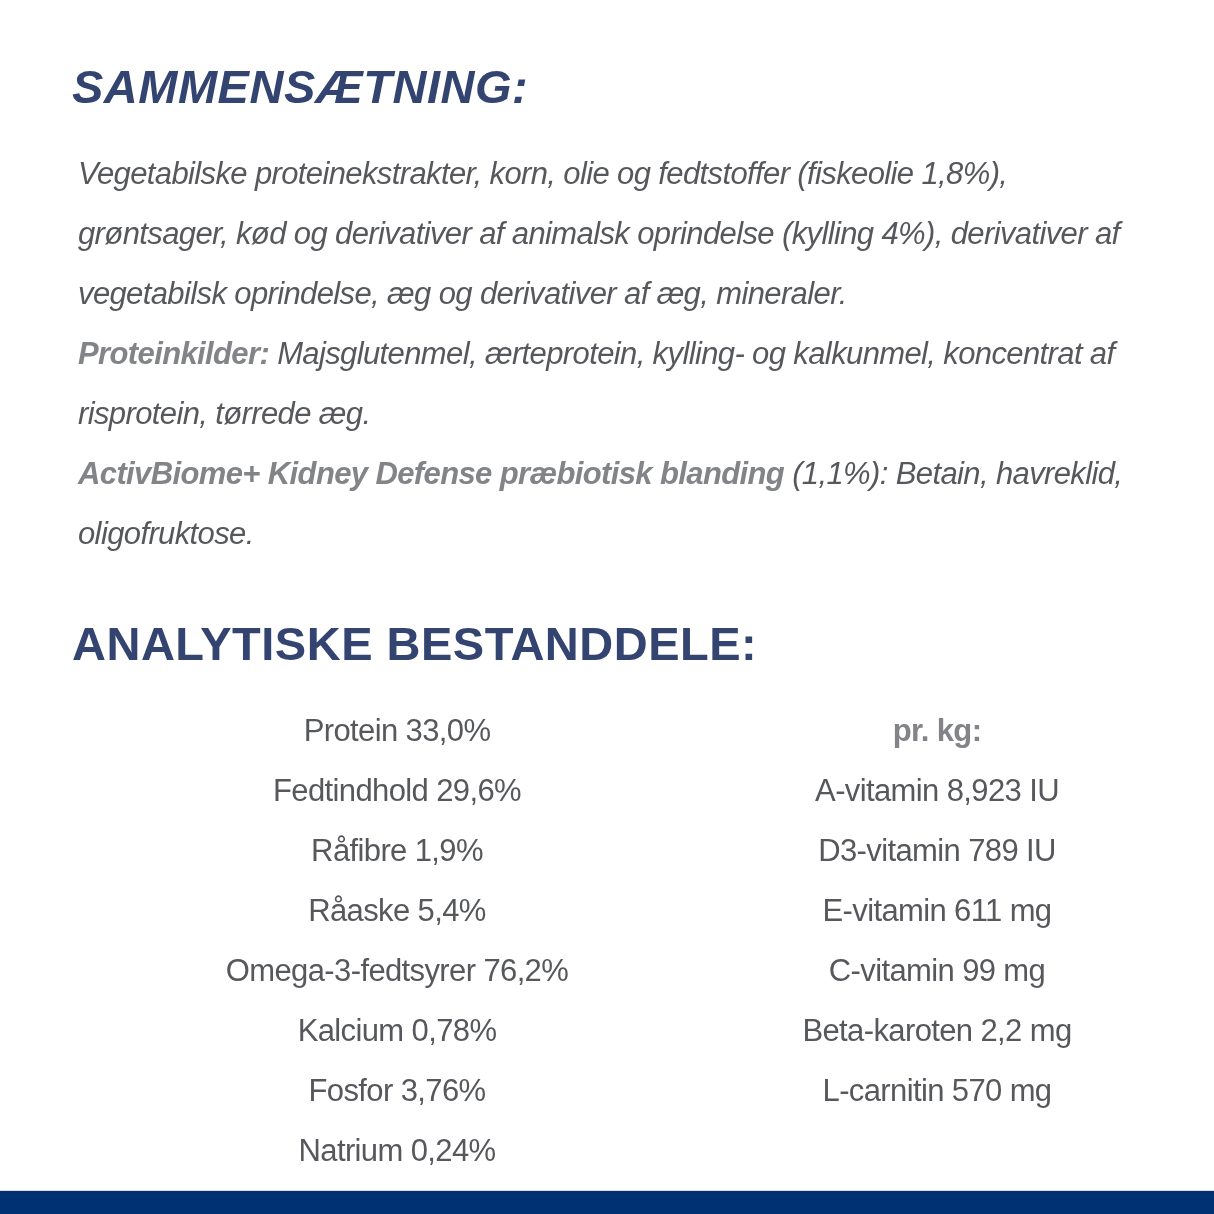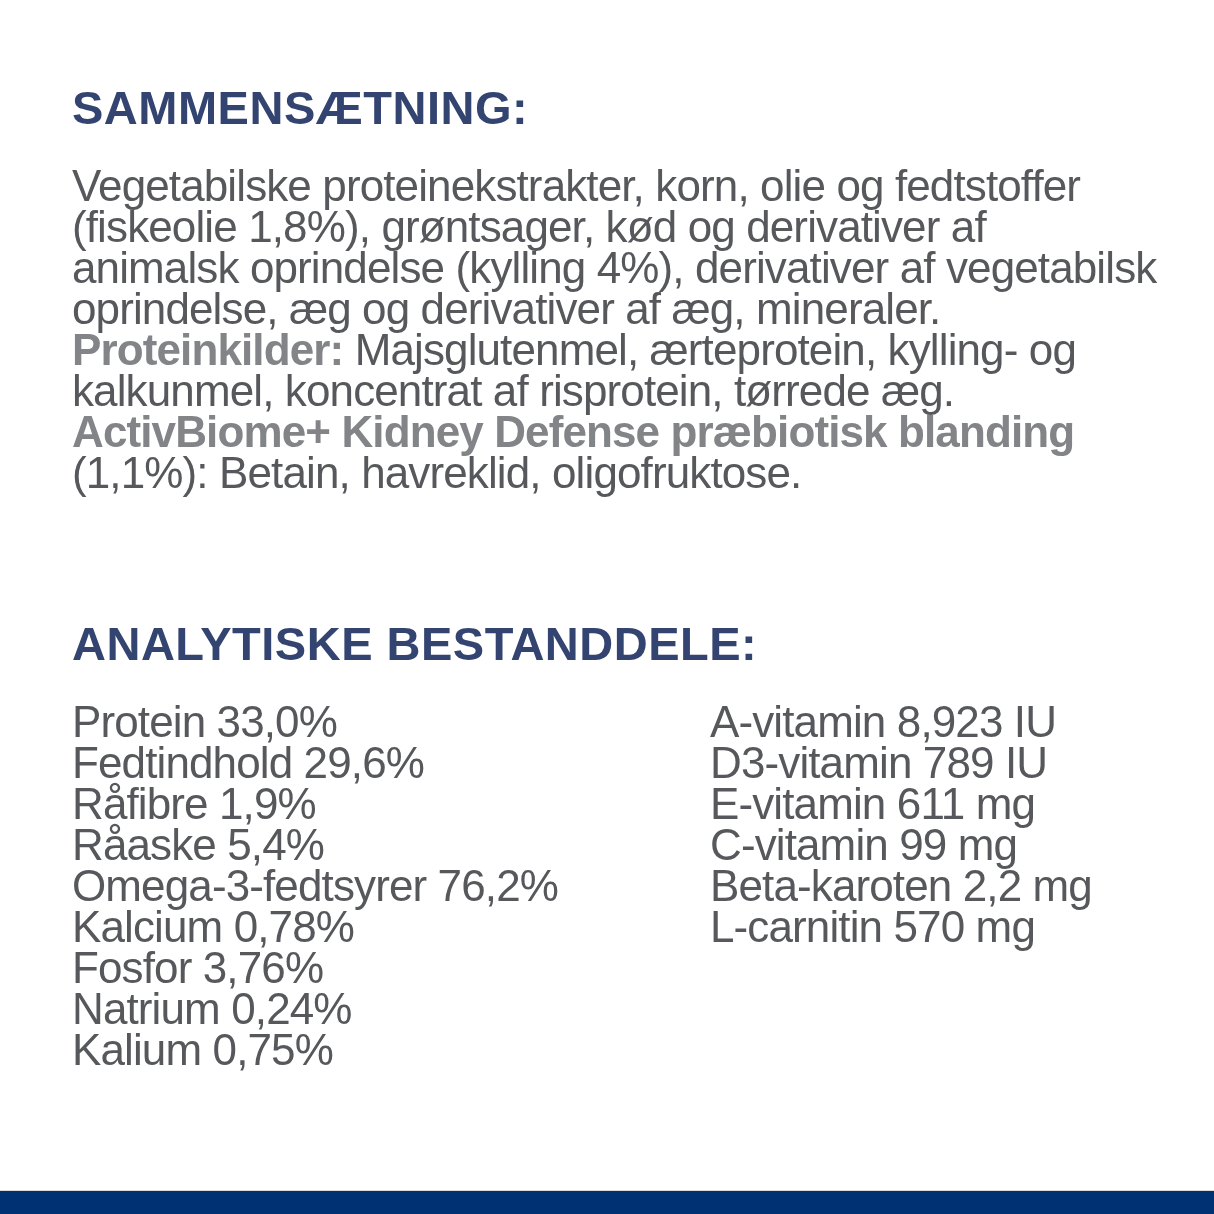--- a/index.html
+++ b/index.html
@@ -13,45 +13,46 @@
   html, body { background: #e9e9e9; }
   .page {
     position: relative;
     width: 1214px;
     height: 1214px;
     background: var(--background, #ffffff);
     overflow: hidden;
     font-family: "Liberation Sans", "DejaVu Sans", sans-serif;
   }
   .section { position: absolute; left: 72px; right: 56px; }
-  .section.composition { top: 84px; }
+  .section.composition { top: 63px; font-style: italic; }
   .section.analysis { top: 620px; }
   h1.heading {
     font-size: 47px;
     line-height: 48px;
     font-weight: 700;
     color: var(--navy, #344471);
     letter-spacing: 0.5px;
     margin: 0 0 33px 0;
   }
   .bodytext {
-    font-size: 44px;
-    line-height: 41px;
+    font-size: 31px;
+    line-height: 60px;
     letter-spacing: -0.02em;
     color: var(--body_gray, #56585c);
+    margin-left: 6px;
   }
   .bodytext p { margin: 0; }
   strong.glabel {
     font-weight: 700;
     color: var(--label_gray, #828488);
   }
   .columns { display: flex; }
   .col.left { width: 638px; flex: 0 0 638px; }
   .col.right { flex: 1; }
-  .row { white-space: nowrap; }
+  .row { white-space: nowrap; text-align: center; }
   .row.glabel-row {
     font-weight: 700;
     color: var(--label_gray, #828488);
   }
   .bottom-bar {
     position: absolute;
     left: 0; right: 0; bottom: 0;
     height: 24px;
     background: var(--bar_navy, #003172);
     border-top: 1px solid #d8dadd;
@@ -85,20 +86,21 @@
         <div class="row">Fedtindhold 29,6%</div>
         <div class="row">Råfibre 1,9%</div>
         <div class="row">Råaske 5,4%</div>
         <div class="row">Omega-3-fedtsyrer 76,2%</div>
         <div class="row">Kalcium 0,78%</div>
         <div class="row">Fosfor 3,76%</div>
         <div class="row">Natrium 0,24%</div>
         <div class="row">Kalium 0,75%</div>
       </div>
       <div class="col right">
+        <div class="row glabel-row">pr. kg:</div>
         <div class="row">A-vitamin 8,923 IU</div>
         <div class="row">D3-vitamin 789 IU</div>
         <div class="row">E-vitamin 611 mg</div>
         <div class="row">C-vitamin 99 mg</div>
         <div class="row">Beta-karoten 2,2 mg</div>
         <div class="row">L-carnitin 570 mg</div>
       </div>
     </div>
   </section>
 

